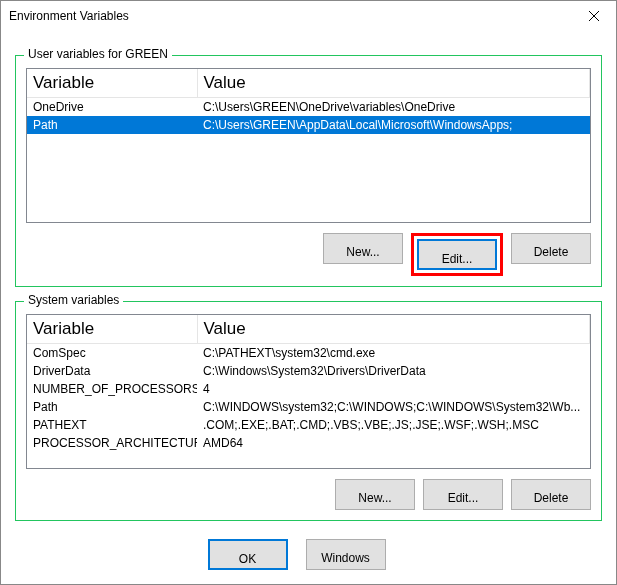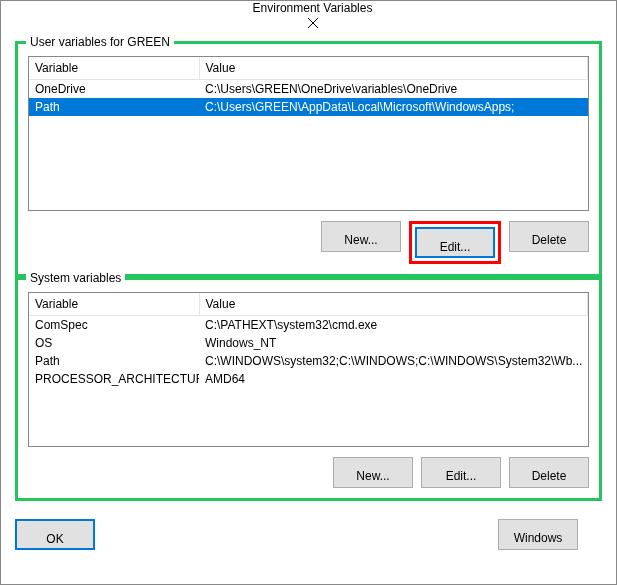--- a/index.html
+++ b/index.html
@@ -14,31 +14,31 @@
     overflow: hidden;
     border: 1px solid #888;
   }
   .titlebar {
     height: 30px;
     display: flex;
     align-items: center;
     justify-content: space-between;
     padding: 0 0 0 8px;
     background: #fff;
-    flex-direction: column;
   }
   .close-btn {
     width: 45px; height: 30px;
     display: flex; align-items: center; justify-content: center;
     cursor: pointer;
   }
   .close-btn svg { width: 10px; height: 10px; }
   .content { padding: 10px 14px 14px 14px; }
   .groupbox {
-    border: 3px solid #22c55e;
+    border: 1px solid #22c55e;
+    margin-top: 14px;
     padding: 12px 10px 10px 10px;
     position: relative;
   }
   .groupbox-label {
     position: absolute;
     top: -9px;
     left: 8px;
     background: #fff;
     padding: 0 4px;
     font-size: 12px;
@@ -55,21 +55,21 @@
     width: 100%;
     table-layout: fixed;
   }
   thead th {
     text-align: left;
     font-weight: normal;
     background: #fff;
     border-right: 1px solid #e5e5e5;
     border-bottom: 1px solid #e5e5e5;
     padding: 4px 6px;
-    font-size: 12px;
+    font-size: 17px;
     position: sticky;
     top: 0;
   }
   tbody td {
     padding: 2px 6px;
     white-space: nowrap;
     overflow: hidden;
     text-overflow: clip;
     font-size: 12px;
   }
@@ -110,21 +110,21 @@
     background: #e1e1e1;
   }
   .highlight-red {
     border: 3px solid #ff0000;
     padding: 3px;
     display: inline-flex;
   }
   .highlight-red button.win { margin: 0; }
   .footer {
     display: flex;
-    justify-content: space-between;
+    justify-content: center;
     gap: 18px;
     padding: 18px 24px 0 0;
   }
 </style>
 </head>
 <body>
 
 <div class="titlebar">
   <span>Environment Variables</span>
   <div class="close-btn">
@@ -191,26 +191,34 @@
               <th>Variable</th>
               <th>Value</th>
             </tr>
           </thead>
           <tbody id="sys-tbody">
               <tr>
                 <td>ComSpec</td>
                 <td>C:\PATHEXT\system32\cmd.exe</td>
               </tr>
               <tr>
-                <td>OS</td>
-                <td>Windows_NT</td>
+                <td>DriverData</td>
+                <td>C:\Windows\System32\Drivers\DriverData</td>
+              </tr>
+              <tr>
+                <td>NUMBER_OF_PROCESSORS</td>
+                <td>4</td>
               </tr>
               <tr>
                 <td>Path</td>
                 <td>C:\WINDOWS\system32;C:\WINDOWS;C:\WINDOWS\System32\Wb...</td>
+              </tr>
+              <tr>
+                <td>PATHEXT</td>
+                <td>.COM;.EXE;.BAT;.CMD;.VBS;.VBE;.JS;.JSE;.WSF;.WSH;.MSC</td>
               </tr>
               <tr>
                 <td>PROCESSOR_ARCHITECTURE</td>
                 <td>AMD64</td>
               </tr>
             </tbody>
         </table>
       </div>
     </div>
 

